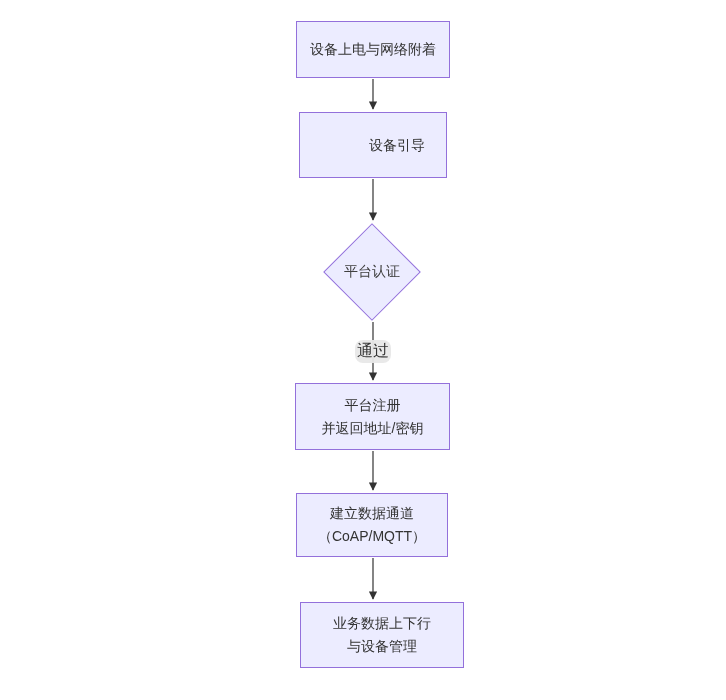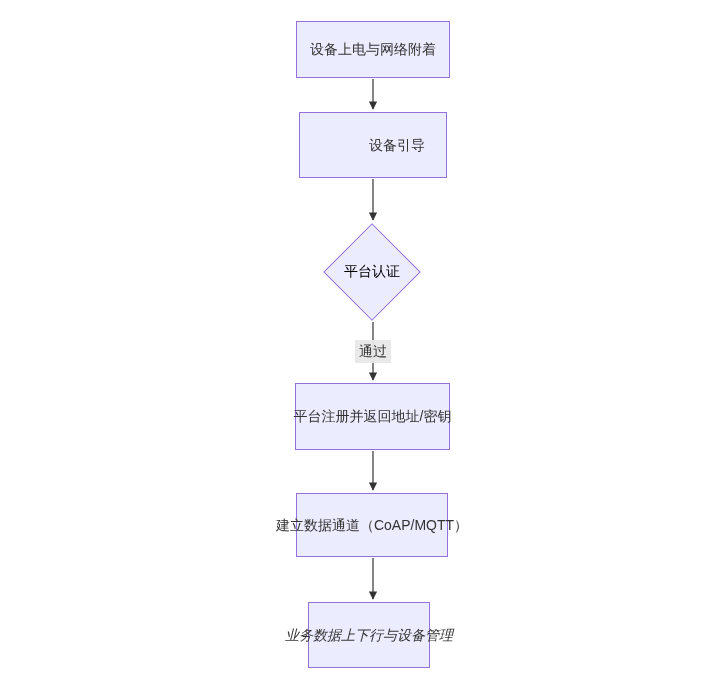--- a/index.html
+++ b/index.html
@@ -9,72 +9,74 @@
     height: 700px;
     background: #ffffff;
     font-family: "Liberation Sans", sans-serif;
     overflow: hidden;
   }
   .edges-svg { position: absolute; left: 0; top: 0; width: 726px; height: 700px; }
   .node {
     position: absolute;
     box-sizing: border-box;
     display: flex;
+    flex-direction: column;
     align-items: center;
     justify-content: center;
     background: #ECECFF;
     border: 1px solid #9370DB;
     color: #333333;
     font-size: 14px;
     line-height: 23px;
     text-align: center;
     white-space: nowrap;
   }
   .node span { display: block; }
   
   .n-start    { left: 296px; top: 21px;  width: 154px; height: 57px; }
   .n-boot     { left: 299px; top: 112px; width: 148px; height: 66px; padding-left: 48px; }
   .n-register { left: 295px; top: 383px; width: 155px; height: 67px; }
   .n-channel  { left: 296px; top: 493px; width: 152px; height: 64px; }
-  .n-business { left: 308px; top: 602px; width: 122px; height: 66px; font-style: italic; }
+  .n-business { left: 300px; top: 602px; width: 164px; height: 66px; }
   
   .diamond-wrap { position: absolute; left: 322px; top: 223px; width: 100px; height: 98px; }
   .diamond-shape {
     position: absolute;
     left: 50%; top: 50%;
     width: 69px; height: 69px;
     transform: translate(-50%, -50%) rotate(45deg);
     background: #ECECFF;
     border: 1px solid #9370DB;
     box-sizing: border-box;
   }
   .diamond-label {
     position: absolute;
     left: 0; top: 0; right: 0; bottom: 0;
     display: flex;
     align-items: center;
     justify-content: center;
     font-size: 14px;
-    color: #000000;
+    color: #404040;
     white-space: nowrap;
   }
   
   .edge-label {
     position: absolute;
     left: 355px; top: 340px;
     min-width: 36px; height: 23px;
     display: flex;
     align-items: center;
     justify-content: center;
     background: rgba(232, 232, 232, 0.95);
     color: #333333;
-    font-size: 14px;
+    font-size: 16px;
     padding: 0 2px;
     box-sizing: border-box;
     white-space: nowrap;
+    border-radius: 8px;
   }
 </style>
 </head>
 <body>
 
 <div class="canvas">
 
   <svg class="edges-svg" width="726" height="700" viewBox="0 0 726 700" xmlns="http://www.w3.org/2000/svg">
     <defs>
       <marker id="arrowhead" viewBox="0 0 10 10" refX="9" refY="5" markerWidth="7" markerHeight="7" orient="auto">

